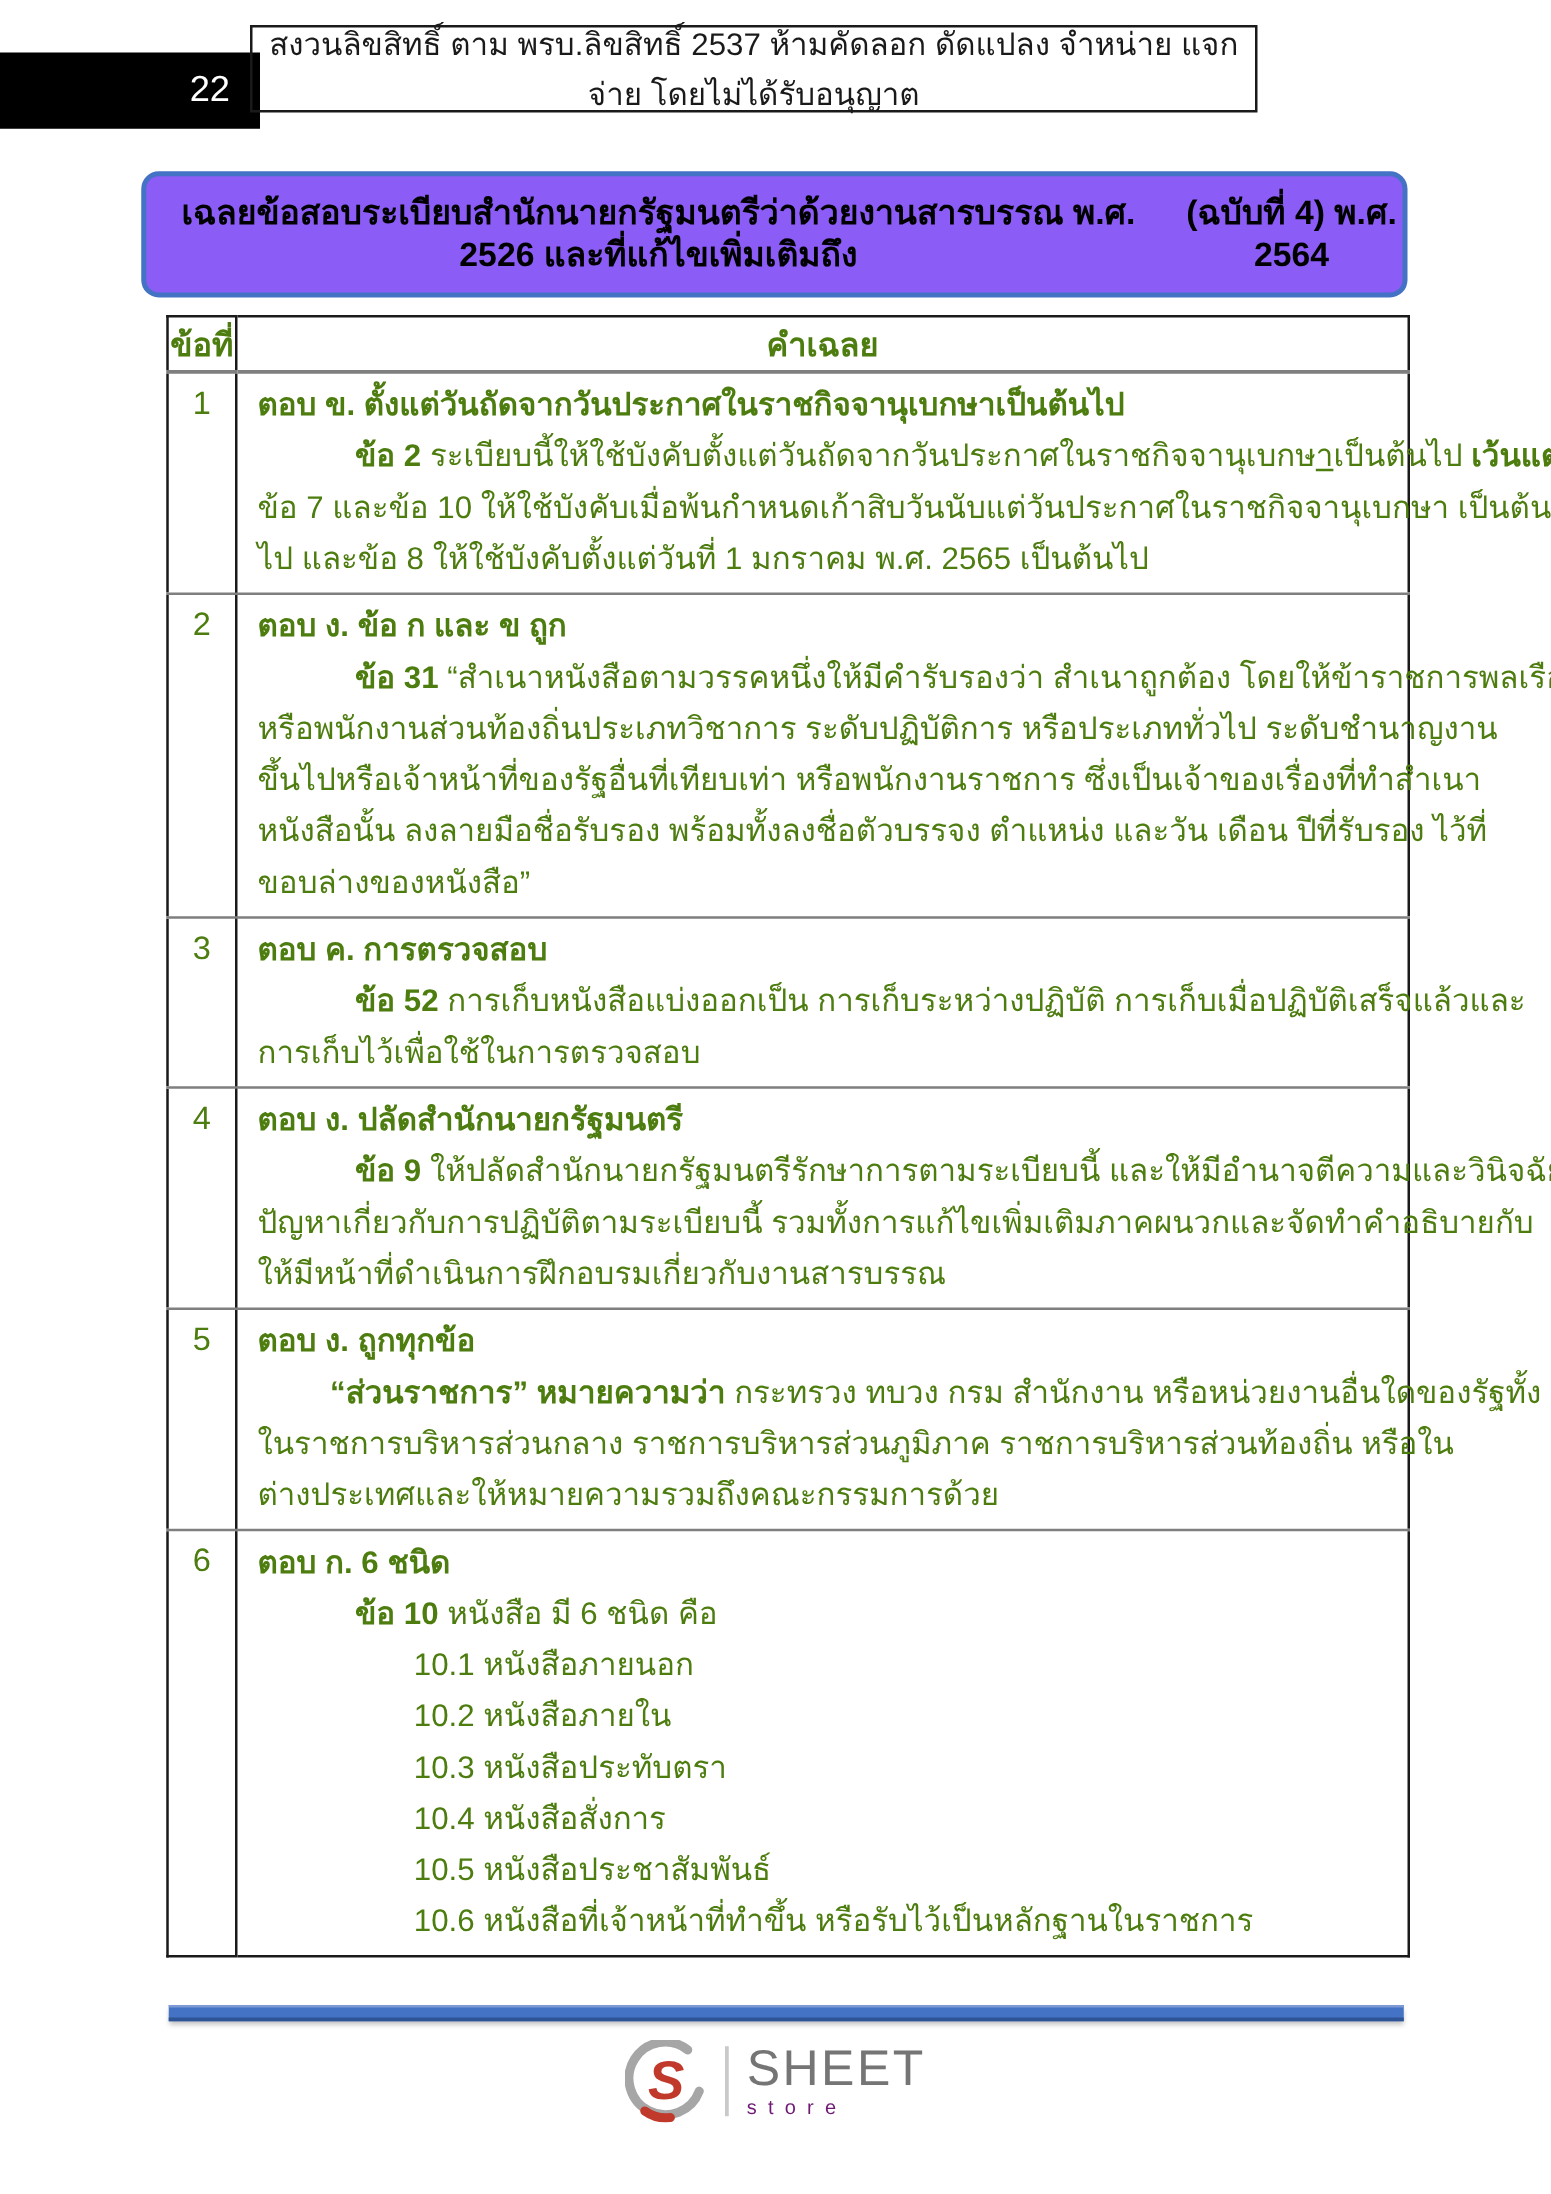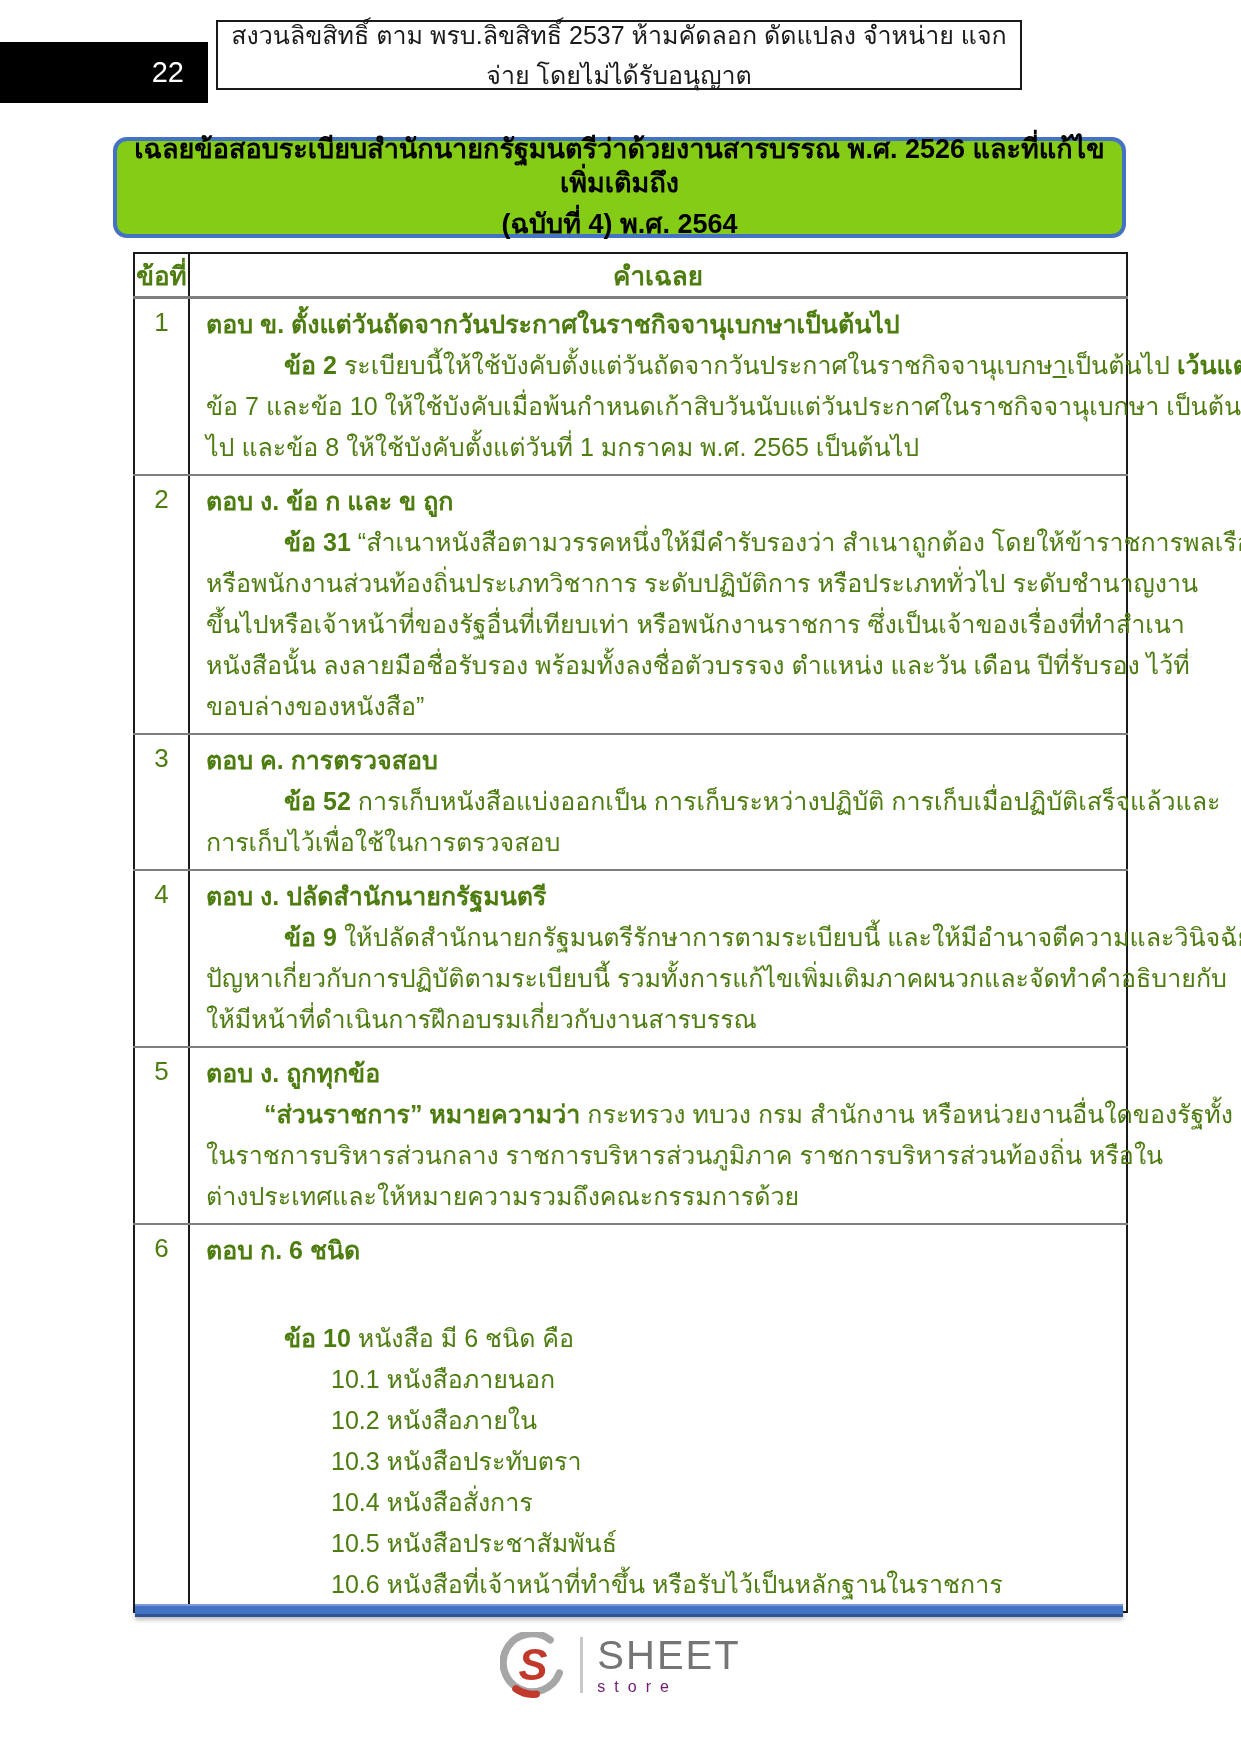--- a/index.html
+++ b/index.html
@@ -14,32 +14,32 @@
   
   .pagenum{
     position:absolute;left:0;top:42px;width:208px;height:61px;
     background:#000;color:#fff;
     display:flex;align-items:center;justify-content:flex-end;
     padding-right:24px;box-sizing:border-box;
     font-size:29px;
   }
   
   .copybox{
-    position:absolute;left:216px;top:20px;width:806px;height:70px;
+    position:absolute;left:200px;top:20px;width:806px;height:70px;
     border:2px solid #1a1a1a;box-sizing:border-box;
     display:flex;align-items:center;justify-content:center;
     font-size:25px;color:#1a1a1a;
     text-align:center;
   }
   
   .titlebox{
     position:absolute;left:113px;top:137px;width:1013px;height:101px;
     border:4px solid #4472C4;border-radius:14px;box-sizing:border-box;
-    background:#84cc16;
-    display:flex;flex-direction:column;align-items:center;justify-content:center;
+    background:#8b5cf6;
+    display:flex;flex-direction:row;align-items:center;justify-content:center;
     gap:8px;
   }
   .titlebox .t1,.titlebox .t2{
     font-weight:bold;font-size:27px;color:#000;text-align:center;line-height:1.25;
   }
   
   table.anstable{
     position:absolute;left:133px;top:252px;width:995px;
     border-collapse:collapse;table-layout:fixed;
     border:2px solid #1a1a1a;
@@ -165,21 +165,21 @@
             <div class="tline"><span class="b">ตอบ  ง. ถูกทุกข้อ</span></div>
             <div class="tline" style="text-indent: 58px;"><span class="b">“ส่วนราชการ” หมายความว่า</span><span> กระทรวง ทบวง กรม สำนักงาน หรือหน่วยงานอื่นใดของรัฐทั้ง</span></div>
             <div class="tline"><span>ในราชการบริหารส่วนกลาง ราชการบริหารส่วนภูมิภาค ราชการบริหารส่วนท้องถิ่น หรือใน</span></div>
             <div class="tline"><span>ต่างประเทศและให้หมายความรวมถึงคณะกรรมการด้วย</span></div>
           </td>
         </tr>
         <tr>
           <td class="num">6</td>
           <td class="ans">
             <div class="tline"><span class="b">ตอบ ก. 6 ชนิด</span></div>
-            <div class="tline" style="text-indent: 78px; margin-top: 47px;"><span class="b">ข้อ 10</span><span> หนังสือ มี 6 ชนิด คือ</span></div>
+            <div class="tline" style="text-indent: 78px;"><span class="b">ข้อ 10</span><span> หนังสือ มี 6 ชนิด คือ</span></div>
             <div class="tline" style="text-indent: 125px;"><span>10.1 หนังสือภายนอก</span></div>
             <div class="tline" style="text-indent: 125px;"><span>10.2 หนังสือภายใน</span></div>
             <div class="tline" style="text-indent: 125px;"><span>10.3 หนังสือประทับตรา</span></div>
             <div class="tline" style="text-indent: 125px;"><span>10.4 หนังสือสั่งการ</span></div>
             <div class="tline" style="text-indent: 125px;"><span>10.5 หนังสือประชาสัมพันธ์</span></div>
             <div class="tline" style="text-indent: 125px;"><span>10.6 หนังสือที่เจ้าหน้าที่ทำขึ้น หรือรับไว้เป็นหลักฐานในราชการ</span></div>
           </td>
         </tr>
       </tbody>
   </table>

